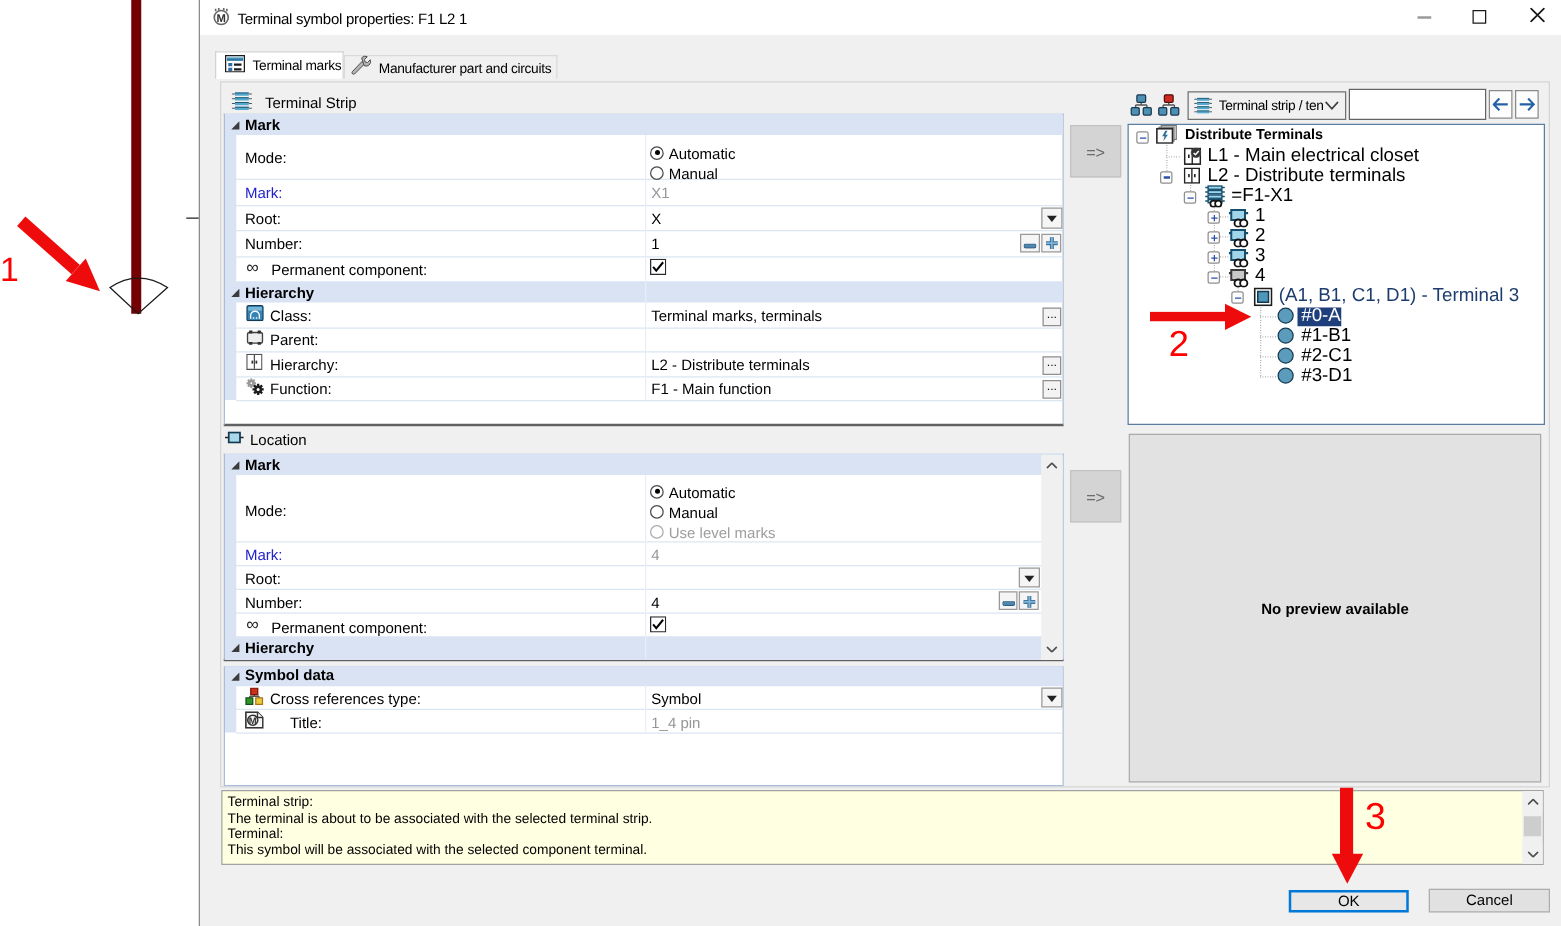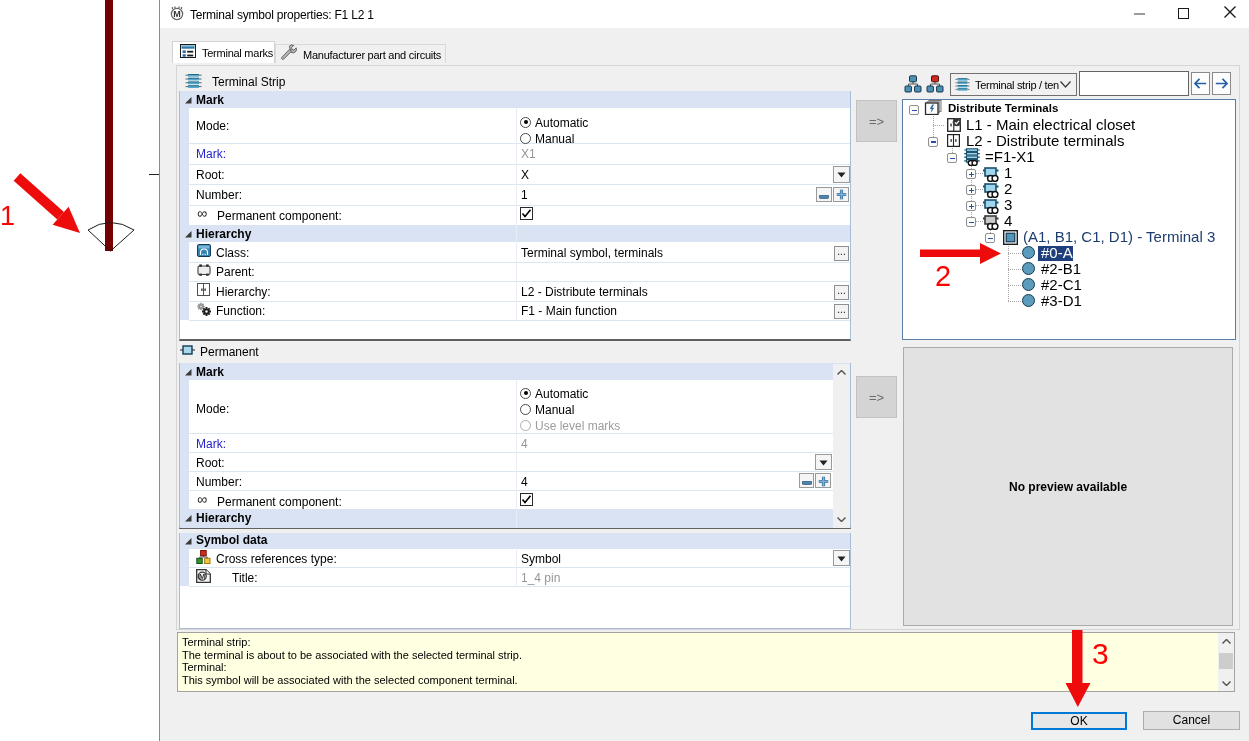--- a/index.html
+++ b/index.html
@@ -135,21 +135,21 @@
 <div class="ab rowline" style="left:189px;top:261.5px;width:661px"></div>
 <div class="ab rowline" style="left:189px;top:281px;width:661px"></div>
 <div class="ab rowline" style="left:189px;top:300.5px;width:661px"></div>
 <div class="ab rowline" style="left:189px;top:320px;width:661px"></div>
 <svg class="ab" style="left:197px;top:244px" width="14" height="13" viewBox="0 0 14 13">
  <rect x="0.5" y="0.5" width="13" height="12" rx="1.5" fill="#3583b4" stroke="#113a55"></rect>
  <rect x="1.5" y="1.5" width="11" height="3" fill="#77b6d8"></rect>
  <path d="M3.5,11 V8.5 a3,3 0 0 1 7,0 V11 M5.8,11 V9.8 M8.2,11 V9.8" stroke="#fff" stroke-width="1.1" fill="none"></path>
 </svg>
 <div class="ab nw" style="left:216px;top:246px">Class:</div>
-<div class="ab nw" style="left:521px;top:246px">Terminal symbol, terminals</div>
+<div class="ab nw" style="left:521px;top:246px">Terminal marks, terminals</div>
 <div class="dots" style="left:834px;top:246px">...</div>
 <svg class="ab" style="left:197px;top:264px" width="14" height="12" viewBox="0 0 14 12">
  <rect x="1" y="2" width="12" height="8.5" rx="1.5" fill="#eee" stroke="#3f3f3f" stroke-width="1.1"></rect>
  <rect x="2.3" y="0.4" width="2.6" height="2.4" fill="#2f2f2f"></rect>
     <rect x="9.1" y="0.4" width="2.6" height="2.4" fill="#2f2f2f"></rect>
  <rect x="2.3" y="9.6" width="2.6" height="2.2" fill="#2f2f2f"></rect>
     <rect x="9.1" y="9.6" width="2.6" height="2.2" fill="#2f2f2f"></rect>
 </svg>
 <div class="ab nw" style="left:216px;top:265px">Parent:</div>
 <svg class="ab" style="left:197px;top:283px" width="13" height="13" viewBox="0 0 13 13">
@@ -176,21 +176,21 @@
 <div class="ab nw" style="left:216px;top:304px">Function:</div>
 <div class="ab nw" style="left:521px;top:304px">F1 - Main function</div>
 <div class="dots" style="left:834px;top:304px">...</div>
 
 <div class="ab" style="left:856px;top:100px;width:41px;height:42px;background:#d4d4d4;border:1px solid #c2c2c2;color:#6b6b6b;text-align:center;line-height:42px;font-size:13px">=&gt;</div>
 
 <svg class="ab" style="left:180px;top:345px" width="15" height="10" viewBox="0 0 15 10">
  <path d="M0,5 h3 M12,5 h3" stroke="#222" stroke-width="1.2"></path>
  <rect x="3" y="1" width="9" height="8" fill="#a8d8ea" stroke="#143a52" stroke-width="1.4"></rect>
 </svg>
-<div class="ab nw" style="left:200px;top:345px">Permanent</div>
+<div class="ab nw" style="left:200px;top:345px">Location</div>
 
 <div class="ab" style="left:179px;top:363px;width:672px;height:166px;background:#fff;border:1px solid #a9bdd8;border-bottom:2px solid #606060"></div>
 <div class="ab gut" style="left:180px;top:364px;width:9px;height:163px"></div>
 <div class="ab cat" style="left:180px;top:363px;width:670px;height:17px;padding:2px 0 0 16px">Mark</div>
 <svg class="ab" style="left:185px;top:369px" width="7" height="7">
     <polygon points="6.5,0 6.5,6.5 0,6.5" fill="#3b3b3b"></polygon>
   </svg>
 <div class="ab rowline" style="left:189px;top:433px;width:661px"></div>
 <div class="ab rowline" style="left:189px;top:452px;width:661px"></div>
 <div class="ab rowline" style="left:189px;top:471px;width:661px"></div>
@@ -436,21 +436,21 @@
 <svg class="ab" style="left:1003px;top:230px" width="15" height="15" viewBox="0 0 15 15">
  <rect x="0.7" y="0.7" width="13.6" height="13.6" fill="#fff" stroke="#1c1c1c" stroke-width="1.4"></rect>
  <rect x="3.2" y="3.2" width="8.6" height="8.6" fill="#4e96ba" stroke="#14384e" stroke-width="1.2"></rect>
 </svg>
 <div class="ti" style="left:1023px;top:229px;color:#1d3d6e">(A1, B1, C1, D1) - Terminal 3</div>
 
 <div class="circ" style="left:1022px;top:246px"></div>
 <div class="ab" style="left:1038px;top:245.5px;width:35px;height:15px;background:#1e3f7b"></div>
 <div class="ti" style="left:1041px;top:245px;color:#fff">#0-A1</div>
 <div class="circ" style="left:1022px;top:262px"></div>
-<div class="ti" style="left:1041px;top:261px">#2-B1</div>
+<div class="ti" style="left:1041px;top:261px">#1-B1</div>
 <div class="circ" style="left:1022px;top:278px"></div>
 <div class="ti" style="left:1041px;top:277px">#2-C1</div>
 <div class="circ" style="left:1022px;top:294px"></div>
 <div class="ti" style="left:1041px;top:293px">#3-D1</div>
 
 <div class="ab" style="left:903px;top:347px;width:330px;height:279px;background:#e2e2e2;border:1px solid #ababab"></div>
 <div class="ab nw" style="left:1009px;top:480px;font-weight:bold">No preview available</div>
 
 <svg class="ab" style="left:918px;top:240px" width="86" height="28" viewBox="0 0 86 28">
  <rect x="2" y="9.5" width="62" height="7.5" fill="#ee0b0b"></rect>

